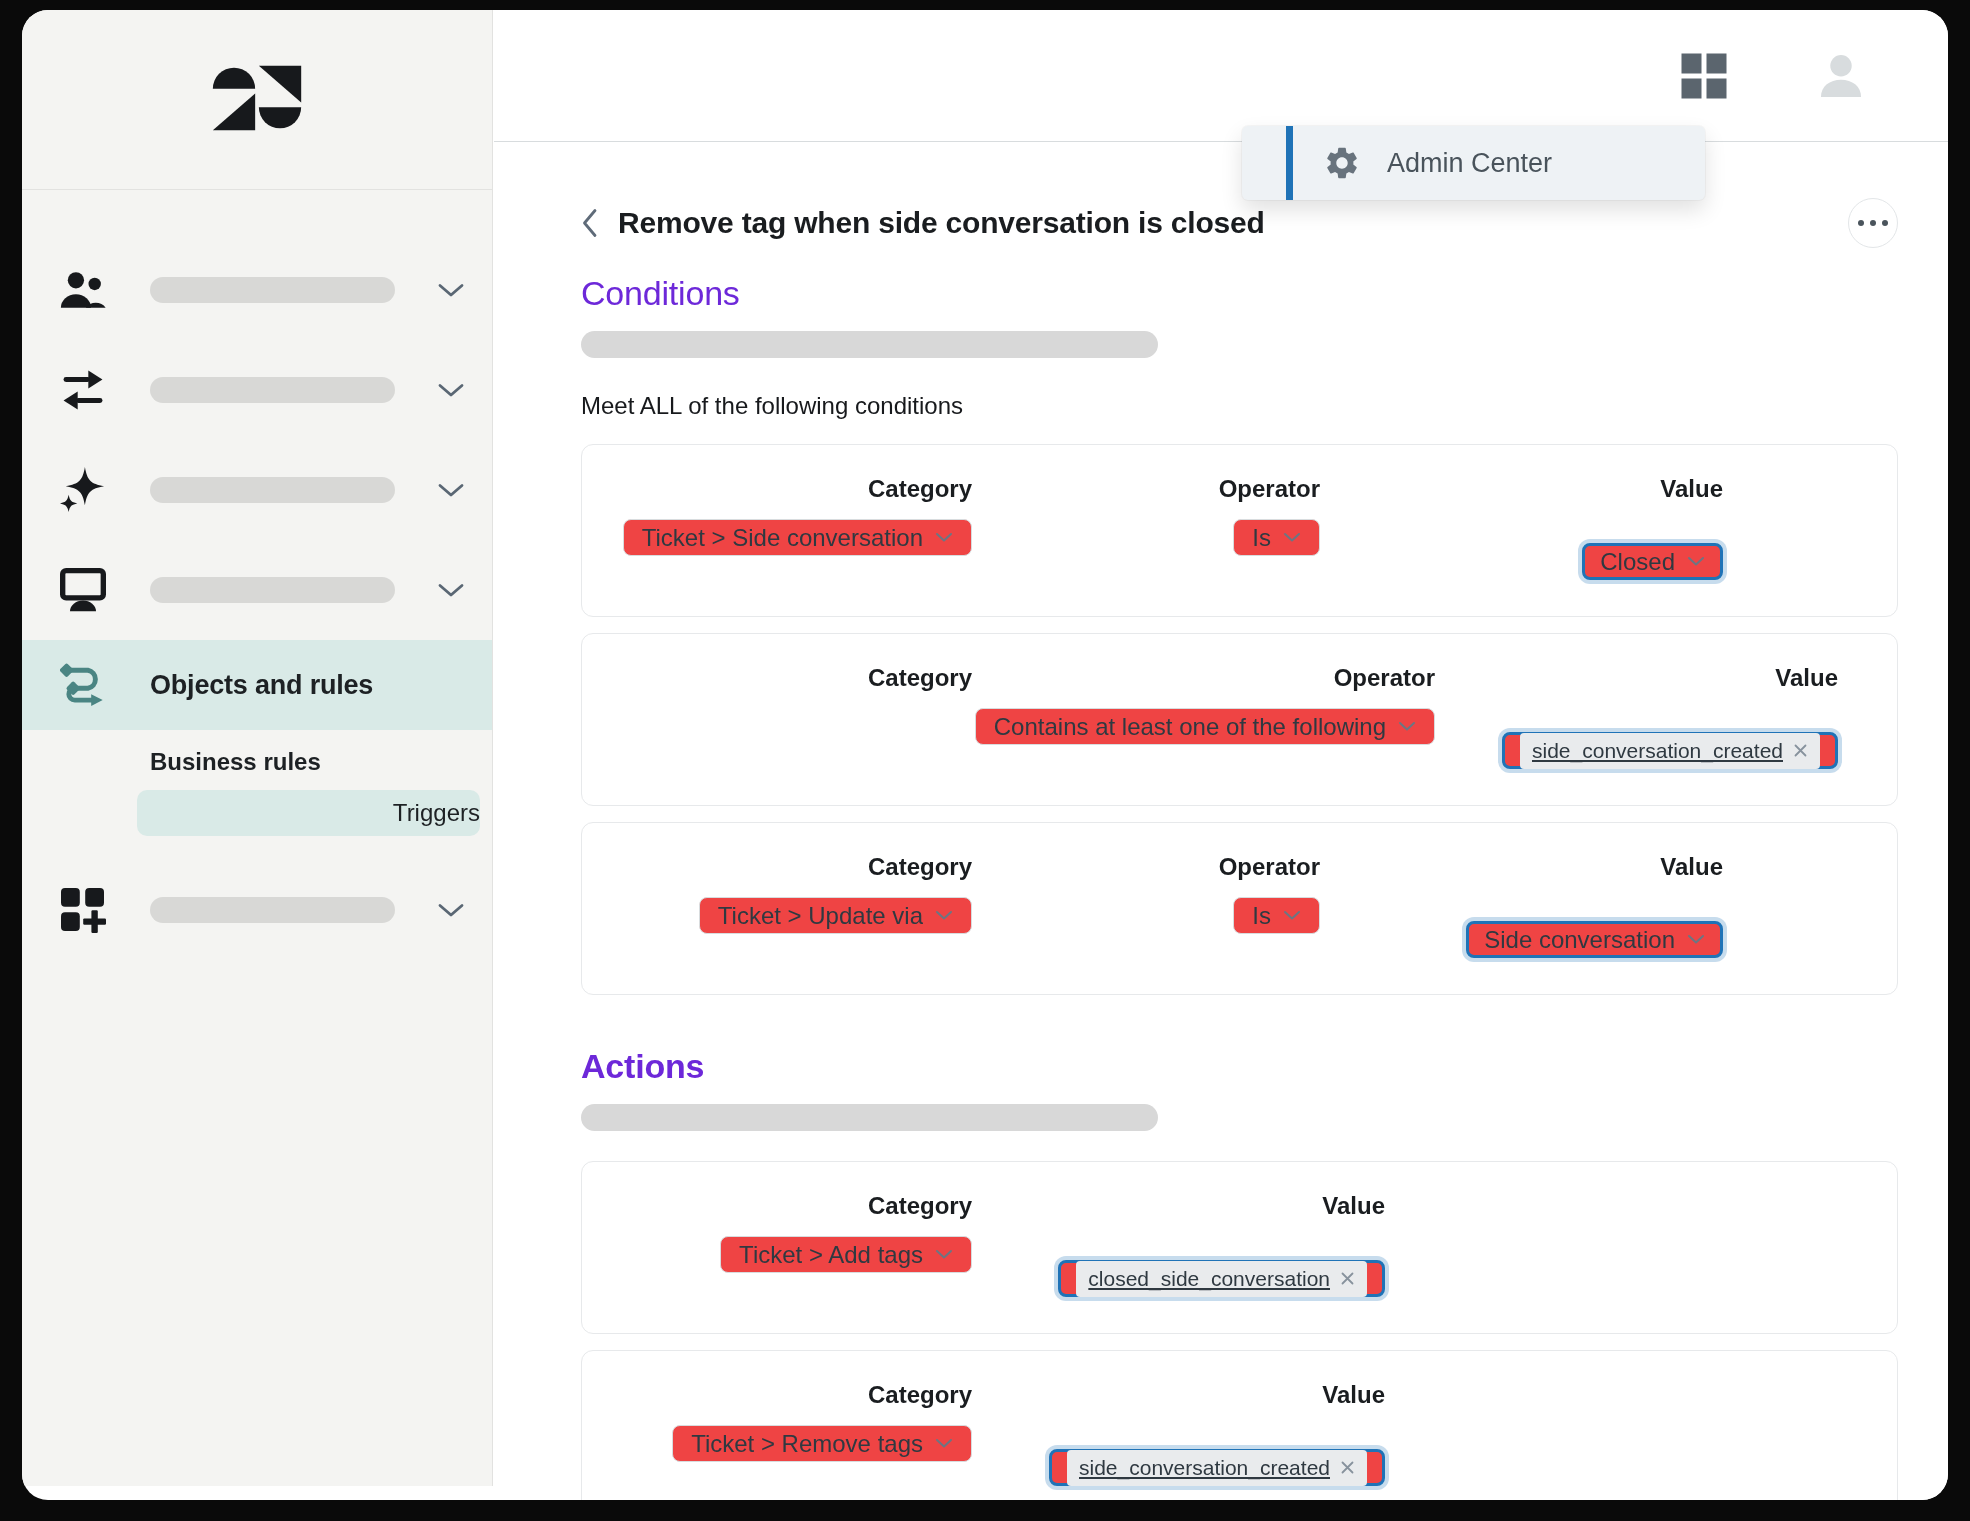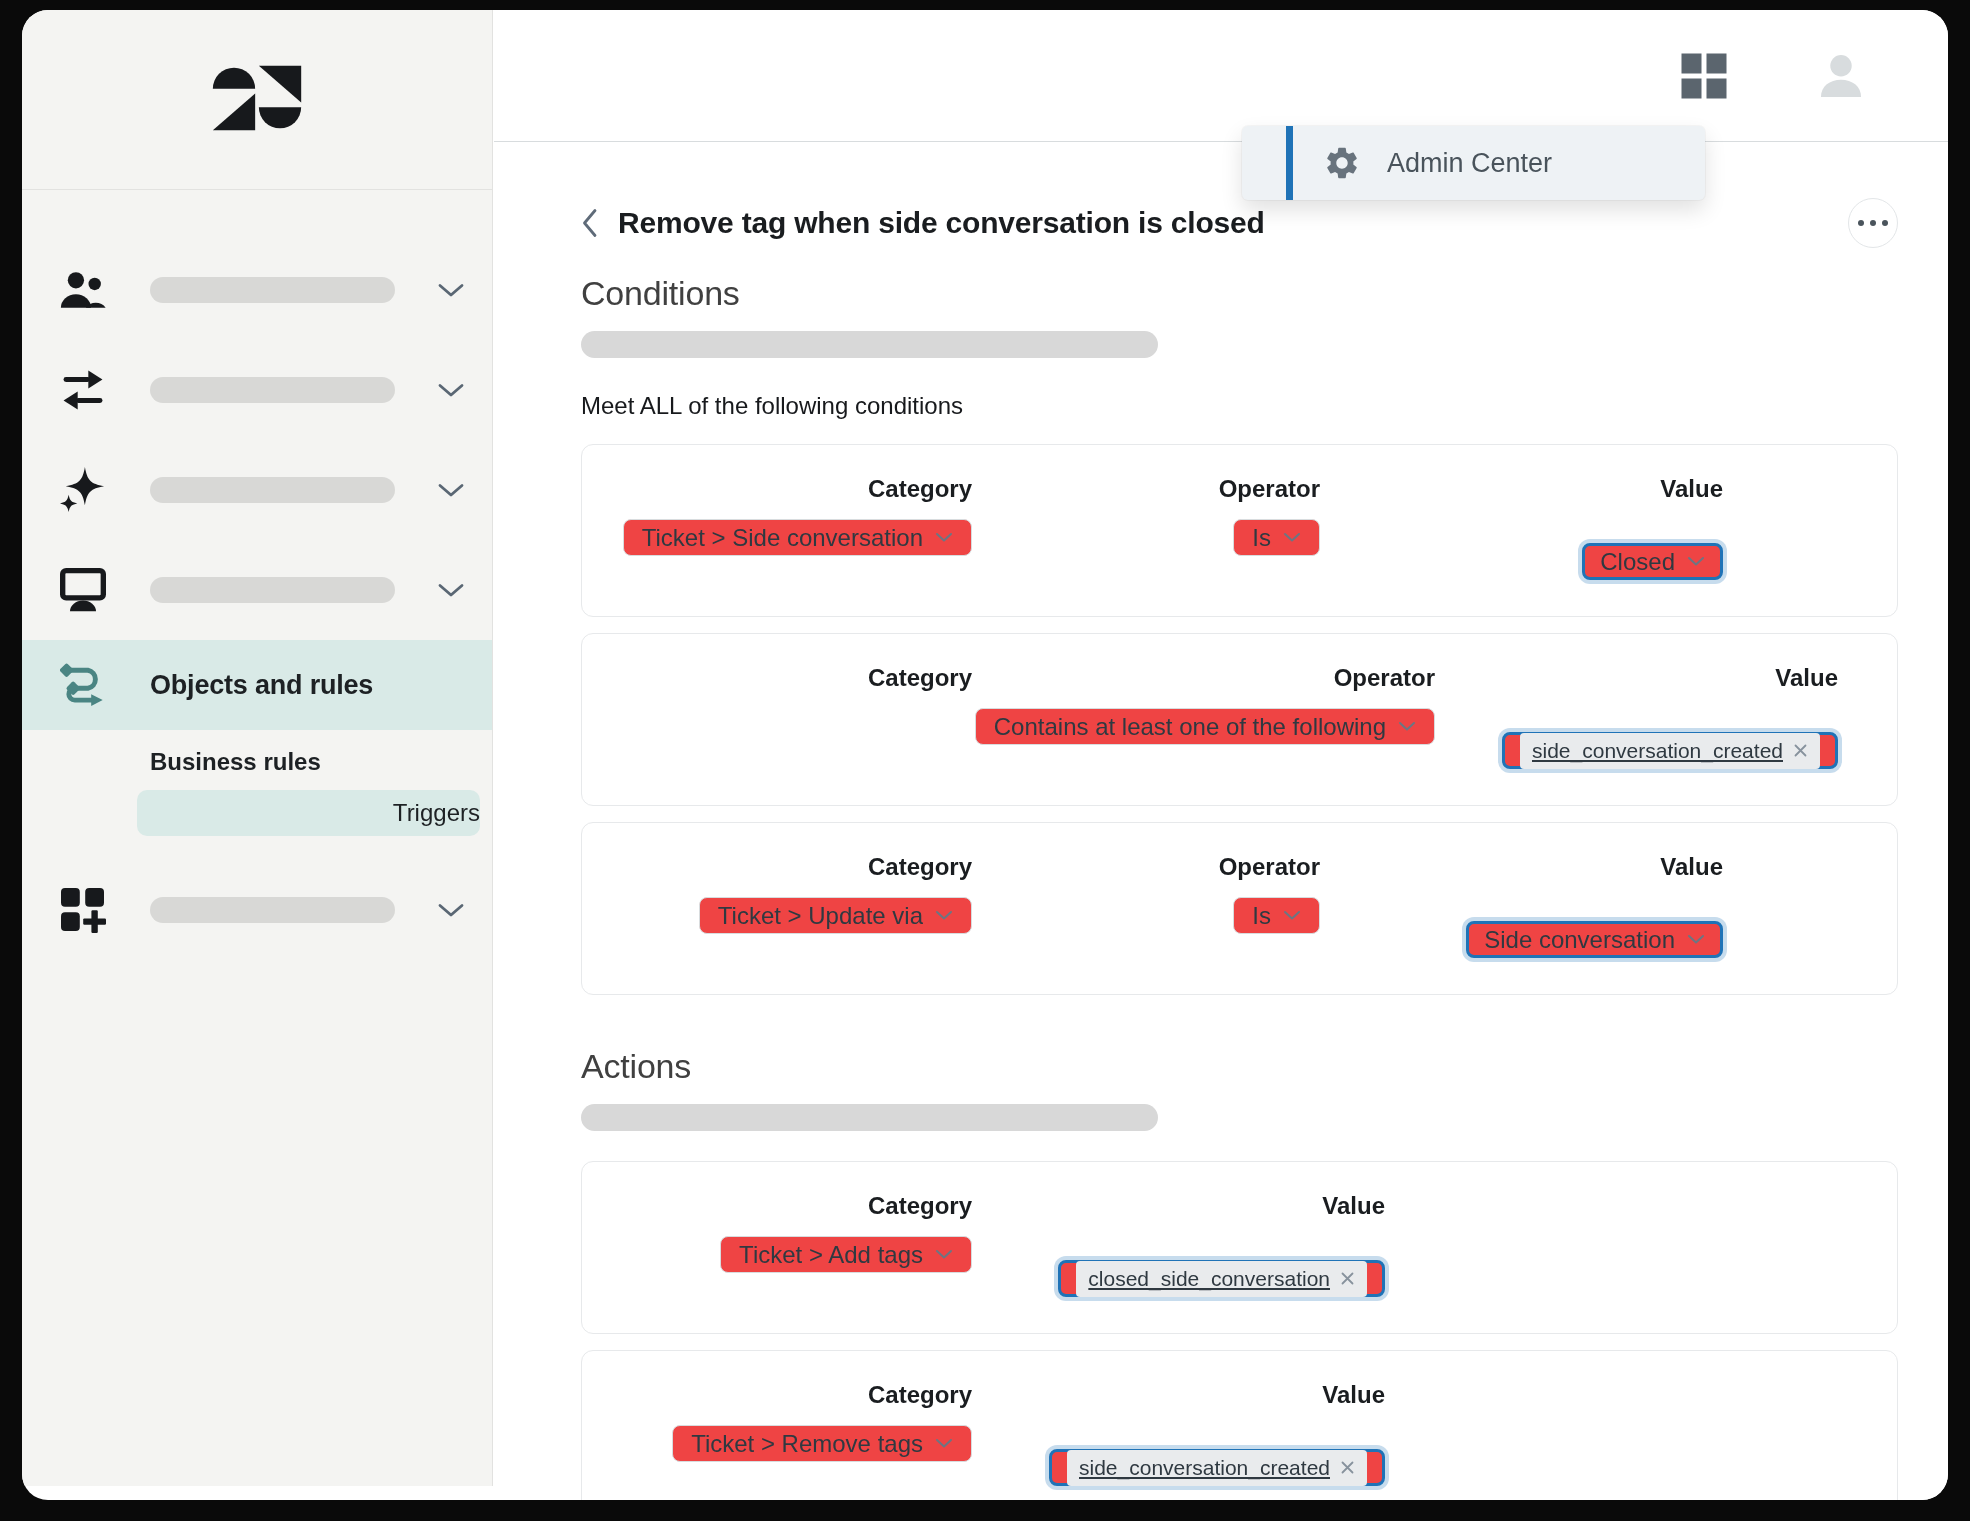--- a/index.html
+++ b/index.html
@@ -88,21 +88,21 @@
   .back-btn{display:flex;cursor:pointer;}
   .page-title{
     margin-left:20px;font-size:30px;font-weight:700;color:#1a1d20;letter-spacing:-0.2px;
   }
   .overflow-btn{
     margin-left:auto;width:50px;height:50px;border-radius:50%;
     border:1px solid #e3e6e8;background:#fff;display:flex;align-items:center;justify-content:center;gap:6px;
     cursor:pointer;
   }
   .overflow-btn i{width:6px;height:6px;border-radius:50%;background:#4a545c;display:block;}
-  .section-heading{margin-top:26px;font-size:34px;font-weight:500;color:#404040;letter-spacing:-0.2px;}
+  .section-heading{margin-top:26px;font-size:34px;font-weight:500;color:#6d28d9;letter-spacing:-0.2px;}
   .section-skel{margin-top:18px;width:577px;height:27px;border-radius:14px;background:#d8d8d8;}
   .meet-all{margin-top:34px;font-size:24px;color:#17191c;}
   .card{
     margin-top:24px;border:1px solid var(--card-border);border-radius:12px;
     padding:30px 40px 36px 40px;display:flex;gap:23px;background:#fff;
   }
   .card + .card{margin-top:16px;}
   .field{display:flex;flex-direction:column;align-items:flex-end;}
   .field-label{font-size:24px;font-weight:700;color:#1a1d20;margin-bottom:16px;}
   .control{
@@ -394,21 +394,21 @@
             <span class="ctext">Side conversation</span>
             <span class="chev">
                 <svg width="18" height="11" viewBox="0 0 18 11">
                   <polyline points="2,2 9,8.5 16,2" fill="none" stroke="#6b7683" stroke-width="2" stroke-linecap="round" stroke-linejoin="round"></polyline>
                 </svg>
               </span>
           </div>
         </div>
       </div>
 
-      <h2 class="section-heading" style="margin-top:52px;">Actions</h2>
+      <h2 class="section-heading" style="margin-top:52px;font-weight:bold;">Actions</h2>
       <div class="section-skel"></div>
 
       <div class="card" style="margin-top:30px;">
         <div class="field w350">
           <span class="field-label">Category</span>
           <div class="control">
             <span class="ctext">Ticket &gt; Add tags</span>
             <span class="chev">
                 <svg width="18" height="11" viewBox="0 0 18 11">
                   <polyline points="2,2 9,8.5 16,2" fill="none" stroke="#6b7683" stroke-width="2" stroke-linecap="round" stroke-linejoin="round"></polyline>

